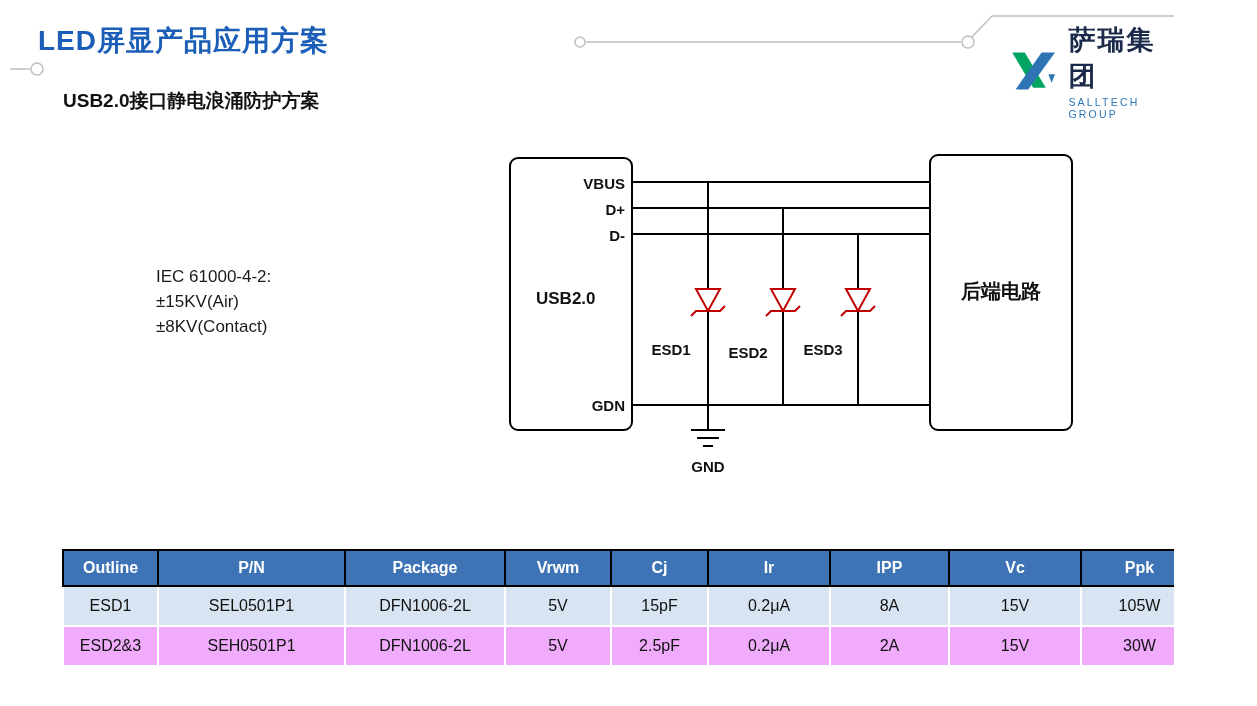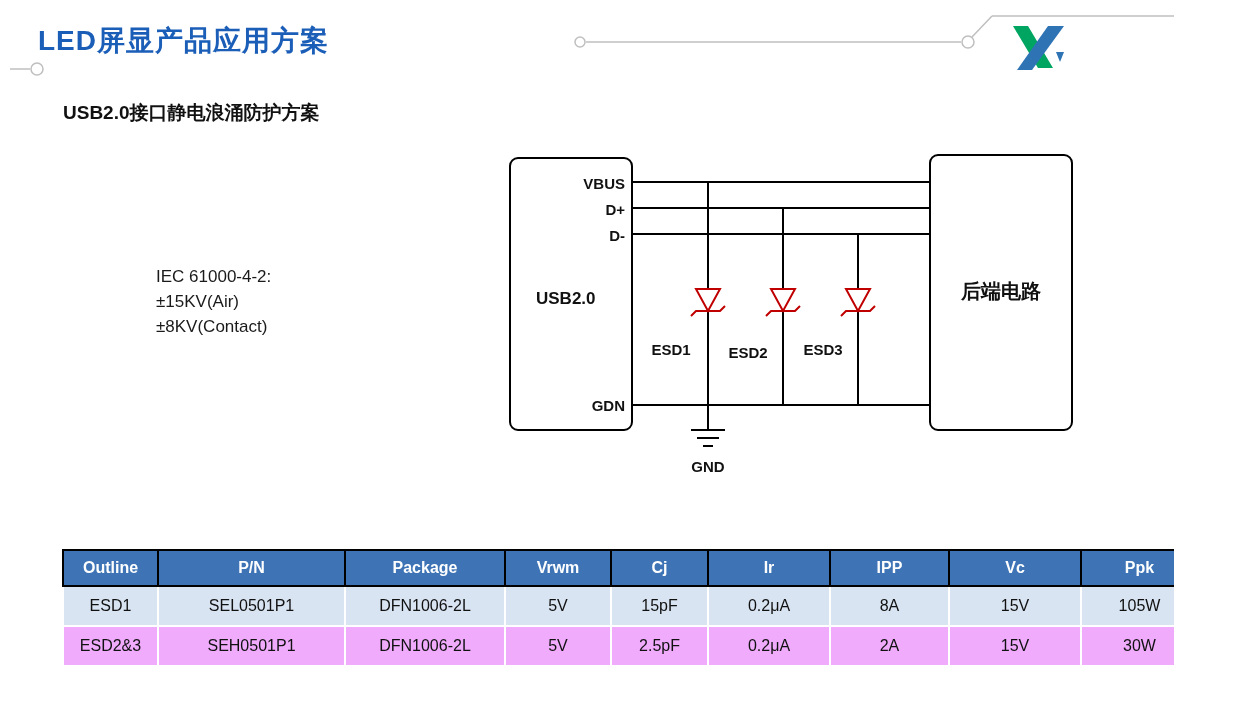--- a/index.html
+++ b/index.html
@@ -7,21 +7,21 @@
   .slide {
     position:relative; width:1174px; height:706px;
     background:#ffffff; overflow:hidden;
   }
   .slide-title {
     position:absolute; left:38px; top:22px;
     font-size:28px; font-weight:bold; color:#1B5EB8;
     letter-spacing:1px;
   }
   .slide-subtitle {
-    position:absolute; left:63px; top:100px;
+    position:absolute; left:63px; top:88px;
     font-size:19px; font-weight:bold; color:#111111;
   }
   .spec-note {
     position:absolute; left:156px; top:264px;
     font-size:17px; color:#1a1a1a; line-height:25px;
   }
   .logo {
     position:absolute; left:1008px; top:22px;
     display:flex; align-items:center; gap:10px;
   }
@@ -65,20 +65,24 @@
   <div class="slide-subtitle">USB2.0接口静电浪涌防护方案</div>
 
   <div class="logo">
     <svg width="60" height="52" viewBox="0 0 60 52">
       <g>
         <polygon points="5,4 20,4 45,46 30,46" fill="#00A562"></polygon>
         <polygon points="40,4 56,4 24,48 9,48" fill="#2E74B5"></polygon>
         <polygon points="48,30 56,30 52,40" fill="#2E74B5"></polygon>
       </g>
     </svg>
+    <div class="logo-text">
+      <span class="logo-cn">萨瑞集团</span>
+      <span class="logo-en">SALLTECH GROUP</span>
+    </div>
   </div>
 
   <div class="spec-note">
     <div>IEC 61000-4-2:</div>
     <div>±15KV(Air)</div>
     <div>±8KV(Contact)</div>
   </div>
 
   <svg class="layer" width="1257" height="706">
 

